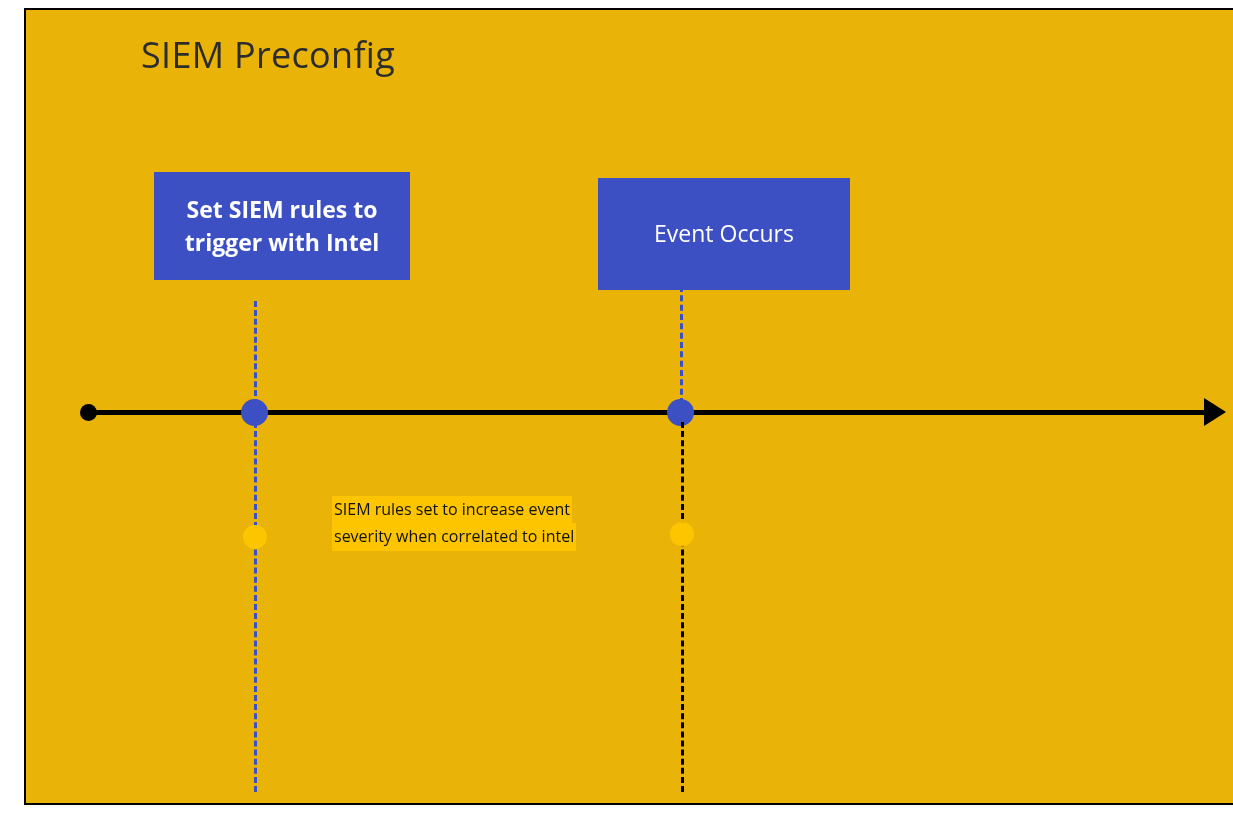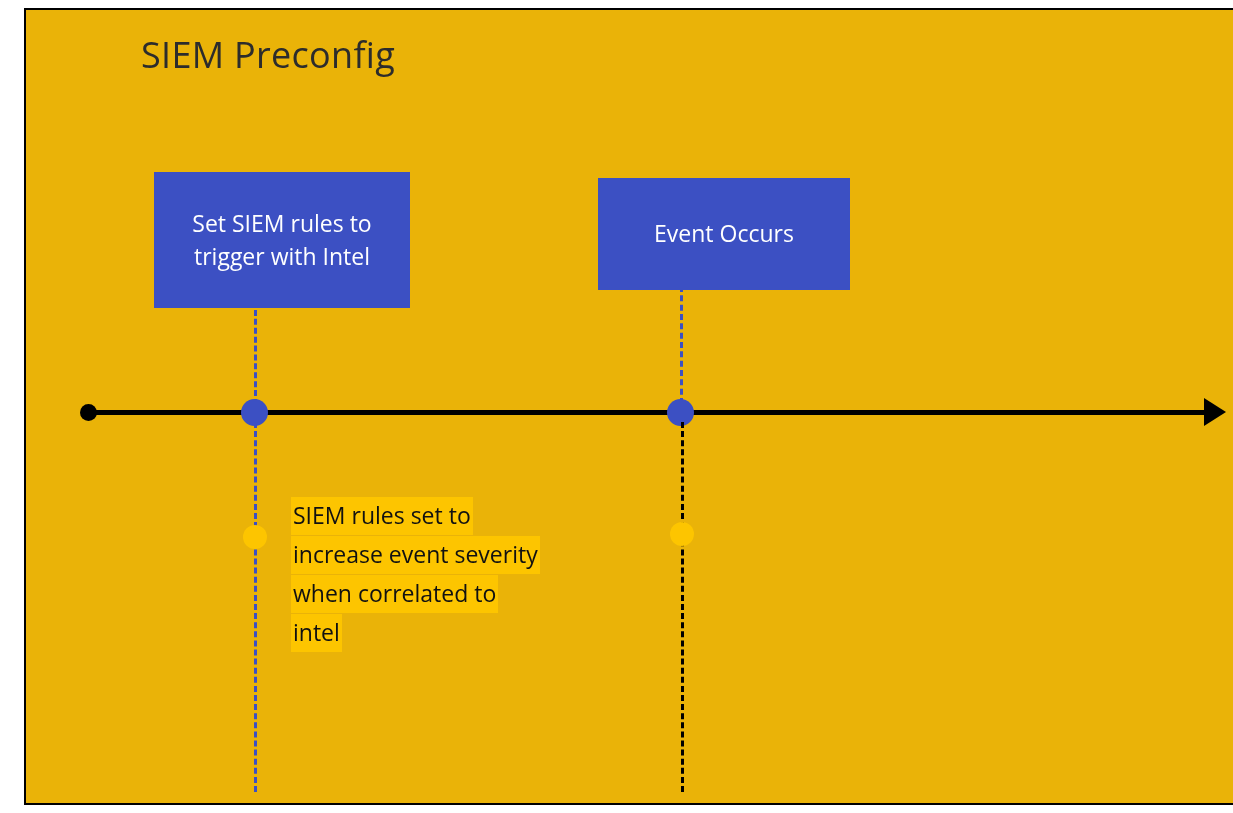--- a/index.html
+++ b/index.html
@@ -58,21 +58,21 @@
     background: #3c50c3;
     color: #fff;
     font-size: 23px;
     line-height: 1.45;
     text-align: center;
     display: flex;
     align-items: center;
     justify-content: center;
     padding: 8px 12px;
   }
-  #box1 { left: 128px; top: 162px; width: 256px; height: 136px; }
+  #box1 { left: 128px; top: 162px; width: 256px; height: 108px; font-weight: bold; }
   #box2 { left: 572px; top: 168px; width: 252px; height: 112px; }
 
   
   .dash-blue {
     position: absolute;
     border-left: 3px dashed #3c50c3;
   }
   .dash-black {
     position: absolute;
     border-left: 3px dashed #000;
@@ -102,24 +102,25 @@
     width: 24px; height: 24px;
     background: #fdc500;
     border-radius: 50%;
   }
   #gd1 { left: 217px; top: 515px; }
   #gd2 { left: 644px; top: 512px; }
 
   
   .note {
     position: absolute;
-    font-size: 23px;
+    font-size: 16px;
     color: #111;
     line-height: 1.7;
     max-width: 260px;
+    margin-left: 41px;
   }
   .note .hl {
     background: #fdc500;
     padding: 2px 2px 4px 2px;
     box-decoration-break: clone;
     -webkit-box-decoration-break: clone;
   }
   #note1 { left: 265px; top: 486px; width: 260px; }
   #note2 { left: 690px; top: 486px; width: 260px; }
 </style>

